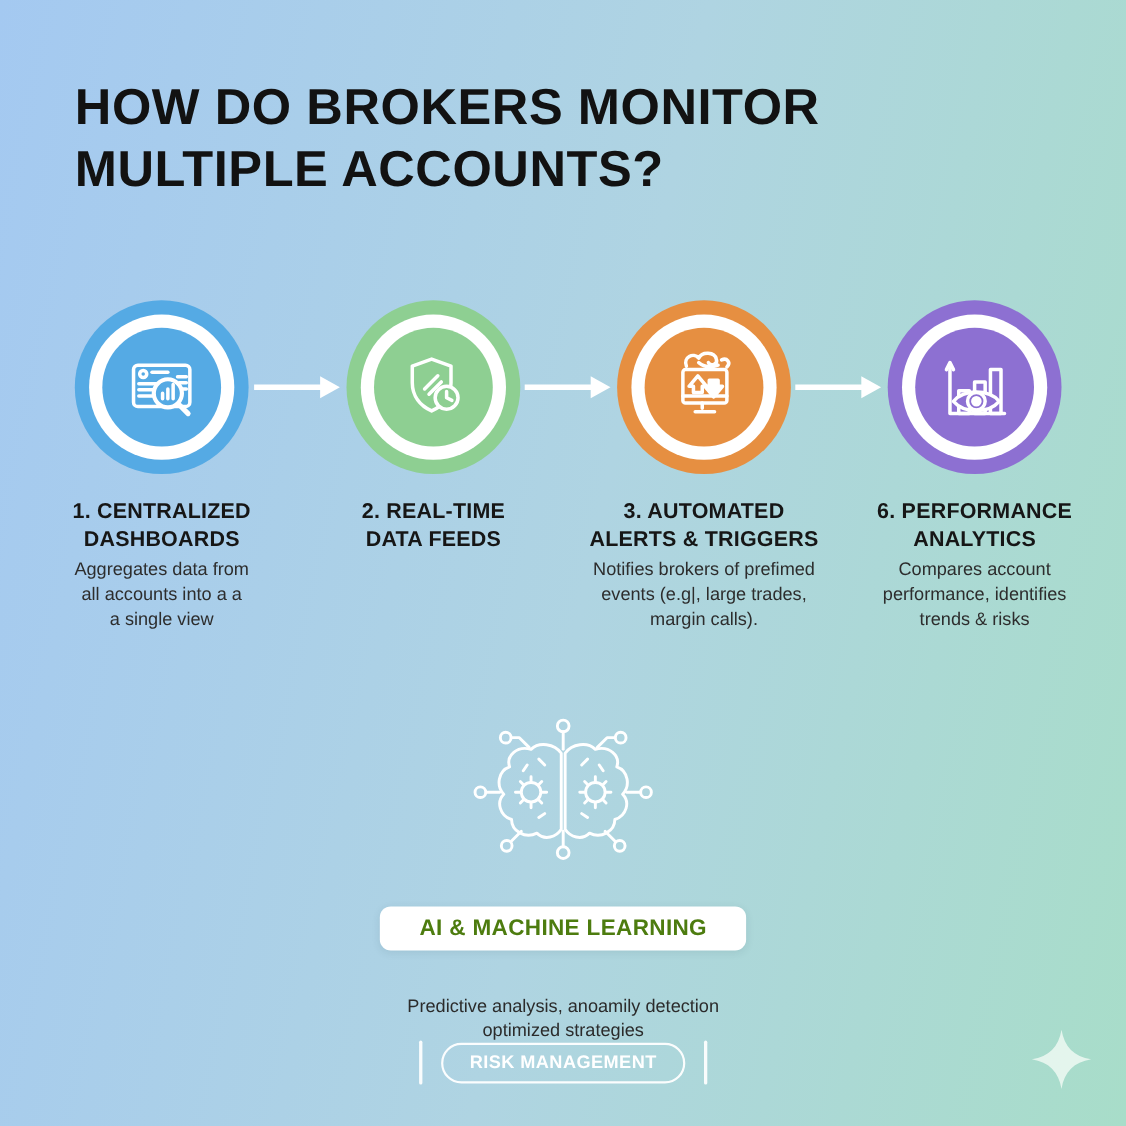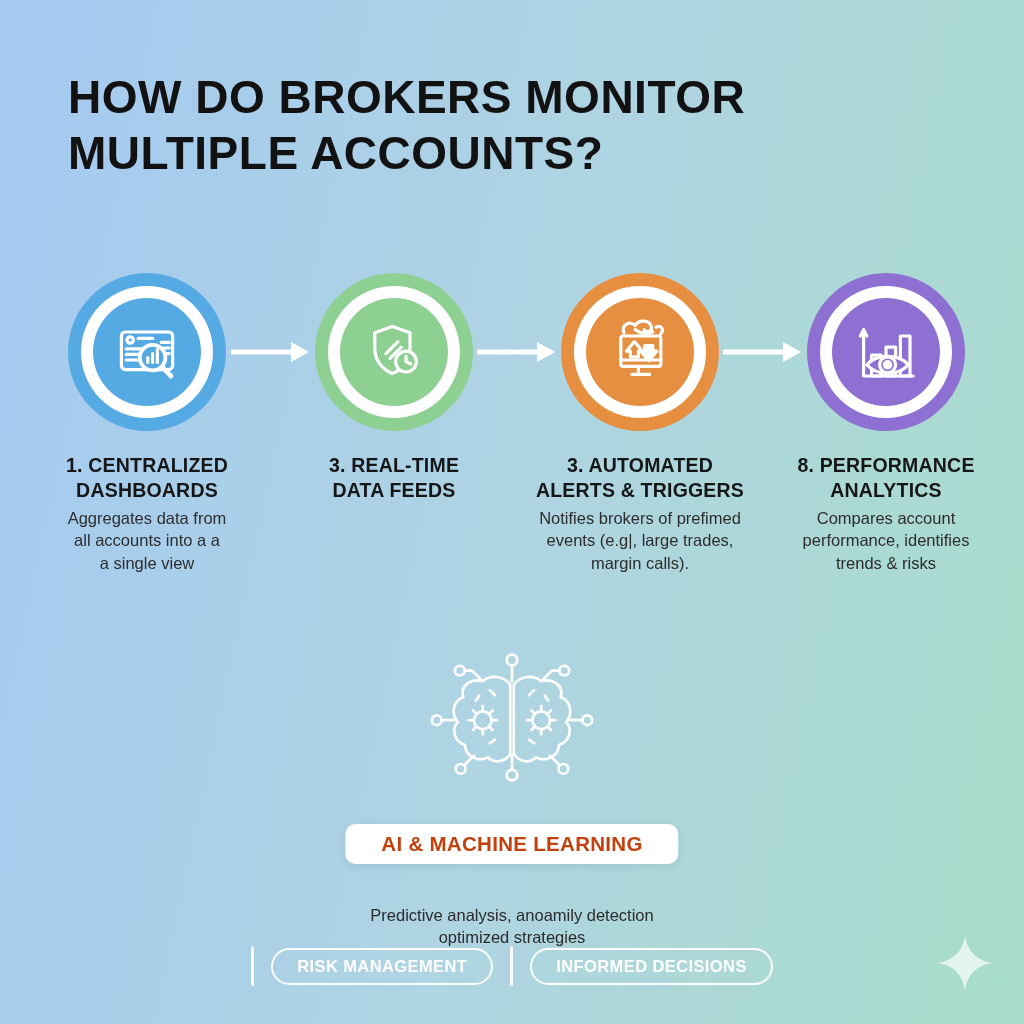--- a/index.html
+++ b/index.html
@@ -53,21 +53,21 @@
 
   .flow-arrow{position:absolute;top:340px;width:82px;height:24px;}
   .flow-arrow.a1{left:229px;} .flow-arrow.a2{left:475px;} .flow-arrow.a3{left:721px;}
 
   
   .brain-wrap{position:absolute;left:0;right:0;top:638px;text-align:center;}
   .ai-banner{
     position:absolute;left:50%;top:824px;transform:translateX(-50%);
     background:#ffffff;border-radius:10px;padding:8px 36px;
     box-shadow:0 2px 8px rgba(30,60,70,.10);
-    font-size:20.5px;font-weight:800;color:#c2410c;letter-spacing:.3px;
+    font-size:20.5px;font-weight:800;color:#4d7c0f;letter-spacing:.3px;
     white-space:nowrap;
   }
   .ai-desc{
     position:absolute;left:0;right:0;top:904px;text-align:center;
     font-size:16.5px;line-height:1.35;color:#2b2b2b;
   }
 
   
   .pill-row{
     position:absolute;left:0;right:0;top:946px;
@@ -122,21 +122,21 @@
           <div class="circle-inner">
         <svg class="step-icon" viewBox="0 0 100 100" fill="none" stroke="#fff" stroke-width="3.2" stroke-linecap="round" stroke-linejoin="round">
           <path d="M48 18 L70 26 V45 C70 60 61 71 48 77 C35 71 26 60 26 45 V26 Z"></path>
           <path d="M40 52 L55 37 M45 58 L59 44"></path>
           <circle cx="65" cy="62" r="13" fill="var(--accent)"></circle>
           <path d="M65 55v7l6 3"></path>
         </svg>
       </div>
         </div>
     </div>
-    <div class="step-title prewrap">3. REAL-TIME
+    <div class="step-title prewrap">2. REAL-TIME
 DATA FEEDS</div>
   </div>
 
   <div class="step-col c3" style="--accent: #e68f41;">
     <div class="circle-outer">
       <div class="circle-white">
           <div class="circle-inner">
         <svg class="step-icon" viewBox="0 0 100 100" fill="none" stroke="#fff" stroke-width="3.2" stroke-linecap="round" stroke-linejoin="round">
           <path d="M30 26 C26 16 38 10 44 17 M44 17 C48 9 62 10 64 18 C66 24 58 27 55 22 M44 22 C50 27 58 28 66 25 M70 19 C76 16 81 22 76 27"></path>
           <rect x="26" y="30" width="50" height="38" rx="3"></rect>
@@ -165,21 +165,21 @@
           <rect x="32" y="54" width="12" height="26"></rect>
           <rect x="50" y="44" width="12" height="36"></rect>
           <rect x="68" y="30" width="12" height="50"></rect>
           <path d="M26 66 C38 52 66 52 78 66 C66 80 38 80 26 66 Z" fill="var(--accent)"></path>
           <circle cx="52" cy="66" r="10"></circle>
           <circle cx="52" cy="66" r="4" fill="#fff"></circle>
         </svg>
       </div>
         </div>
     </div>
-    <div class="step-title prewrap">8. PERFORMANCE
+    <div class="step-title prewrap">6. PERFORMANCE
 ANALYTICS</div>
     <div class="step-desc prewrap">Compares account
 performance, identifies
 trends &amp; risks</div>
   </div>
 
   <svg class="flow-arrow a1" viewBox="0 0 82 24">
     <line x1="2" y1="12" x2="66" y2="12" stroke="#fff" stroke-width="5"></line>
     <path d="M62 2 L80 12 L62 22 Z" fill="#fff"></path>
   </svg>
@@ -215,20 +215,19 @@
   </div>
 
   <div class="ai-banner">AI &amp; MACHINE LEARNING</div>
   <div class="ai-desc prewrap">Predictive analysis, anoamily detection
 optimized strategies</div>
 
   <div class="pill-row">
     <div class="pill-sep"></div>
     <div class="pill">RISK MANAGEMENT</div>
     <div class="pill-sep"></div>
-    <div class="pill">INFORMED DECISIONS</div>
   </div>
 
   <svg class="sparkle" viewBox="0 0 56 56">
     <path d="M28 2 C30.5 17 39 25.5 54 28 C39 30.5 30.5 39 28 54 C25.5 39 17 30.5 2 28 C17 25.5 25.5 17 28 2 Z" fill="#e9f6f0" opacity="0.92"></path>
   </svg>
 
 </div>
 
 </body></html>

